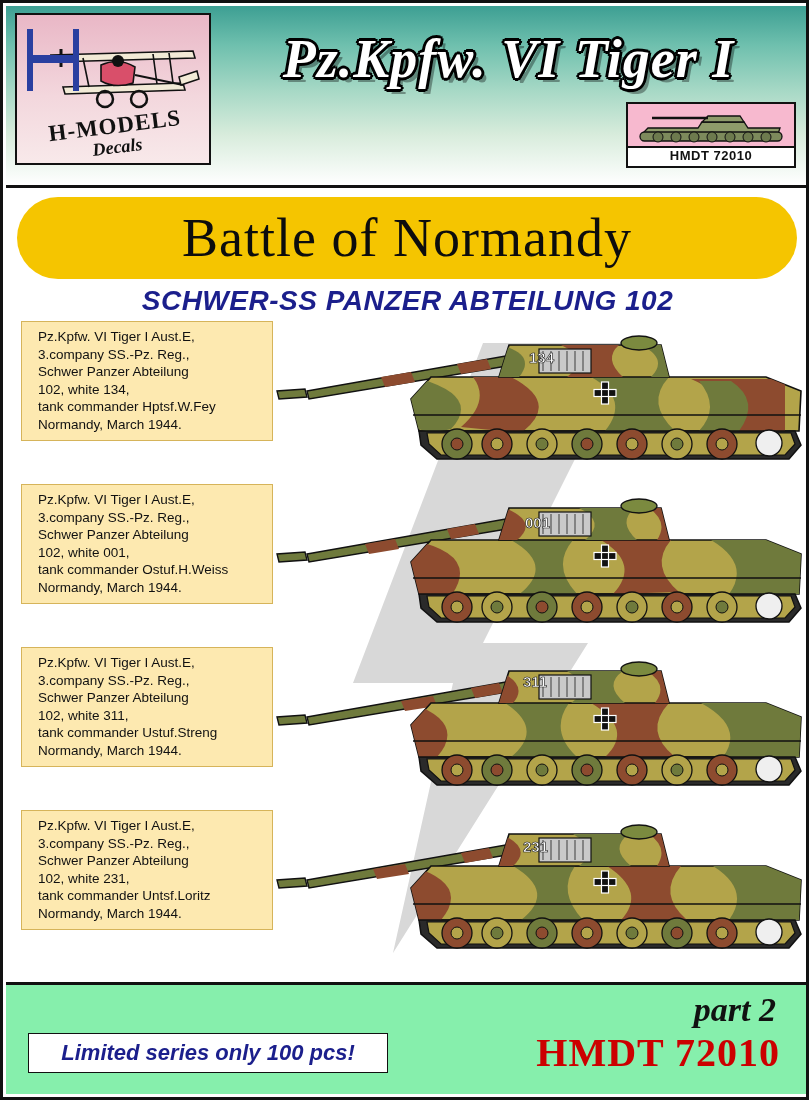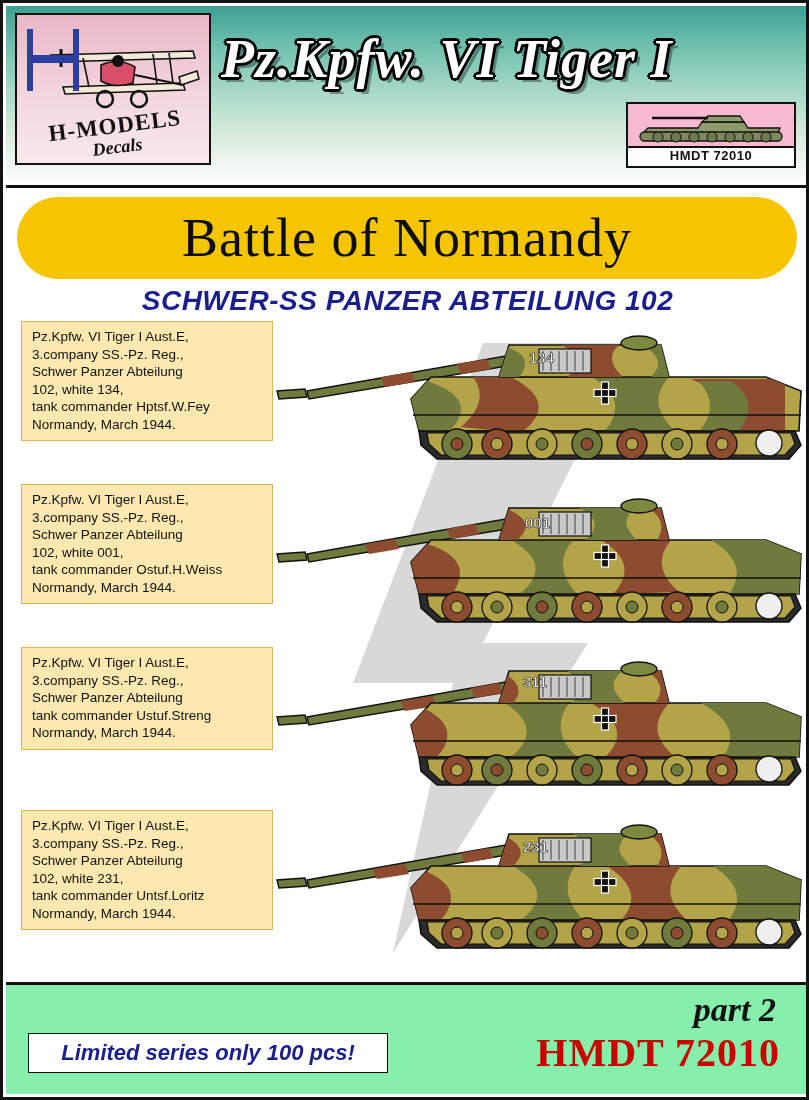--- a/index.html
+++ b/index.html
@@ -57,20 +57,21 @@
     font-family: "Liberation Serif", serif;
     font-weight: bold; font-size: 23px; letter-spacing: 1px; color: #111;
   }
   .logo-text .l2 {
     font-family: "Liberation Serif", serif;
     font-style: italic; font-weight: bold; font-size: 18px; color: #111;
     margin-top: -2px;
   }
   .main-title {
     position: absolute; left: 215px; top: 18px; width: 575px; height: 72px;
+    text-align: center;
     font-family: "Liberation Serif", serif;
     font-weight: bold; font-style: italic;
     font-size: 54px; line-height: 70px;
     color: #ffffff;
     text-shadow:
       -2px -2px 0 #000, 2px -2px 0 #000, -2px 2px 0 #000, 2px 2px 0 #000,
       -3px 0 0 #000, 3px 0 0 #000, 0 -3px 0 #000, 0 3px 0 #000,
       5px 5px 0 rgba(0,0,0,0.35);
     letter-spacing: 1px;
   }
@@ -126,21 +127,21 @@
     z-index: 2;
   }
   .entry { position: absolute; left: 0; width: 809px; height: 160px; }
   .entry.e0 { top: 0; }
   .entry.e1 { top: 163px; }
   .entry.e2 { top: 326px; }
   .entry.e3 { top: 489px; }
 
   .caption {
     position: absolute; left: 18px; top: 2px;
-    width: 252px; padding: 6px 8px 7px 10px;
+    width: 252px; padding: 6px 8px 7px 16px;
     background: #fde9b0;
     border: 1px solid #d6b45a;
     font-size: 13.5px; line-height: 17.5px; color: #111;
   }
   .caption div { white-space: nowrap; }
 
   .tankwrap {
     position: absolute; left: 258px; top: 0; width: 545px; height: 160px;
   }
 
@@ -397,20 +398,21 @@
           </g>
         </svg>
       </div>
     </div>
 
     <div class="entry e2">
       <div class="caption">
         <div>Pz.Kpfw. VI Tiger I Aust.E,</div>
         <div>3.company SS.-Pz. Reg.,</div>
         <div>Schwer Panzer Abteilung</div>
+        <div>102, white 311,</div>
         <div>tank commander Ustuf.Streng</div>
         <div>Normandy, March 1944.</div>
       </div>
       <div class="tankwrap">
         <svg viewBox="0 0 545 160" width="545" height="160">
           <defs>
             <clipPath id="hullclip2">
                 <path d="M170 58 L505 58 L540 72 L538 112 L158 112 L150 80 Z"></path>
               </clipPath>
             <clipPath id="turclip2">

